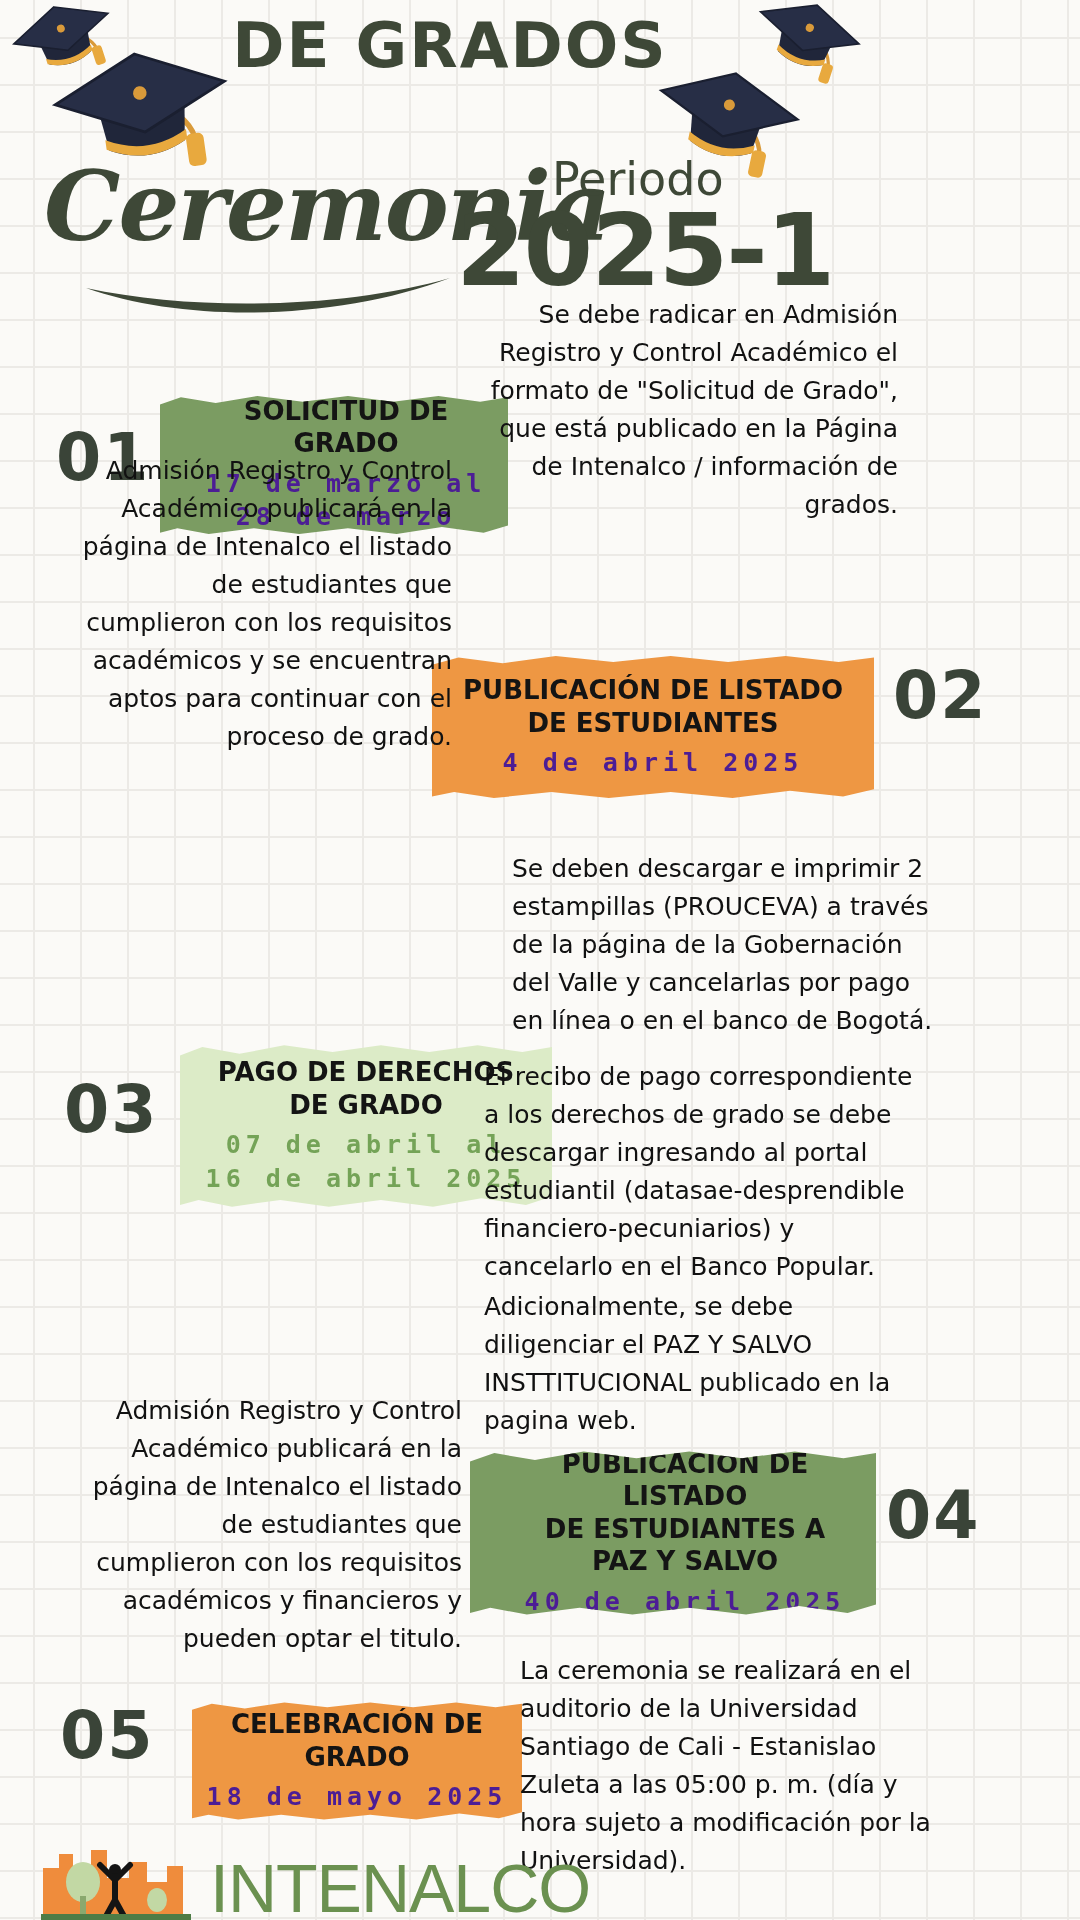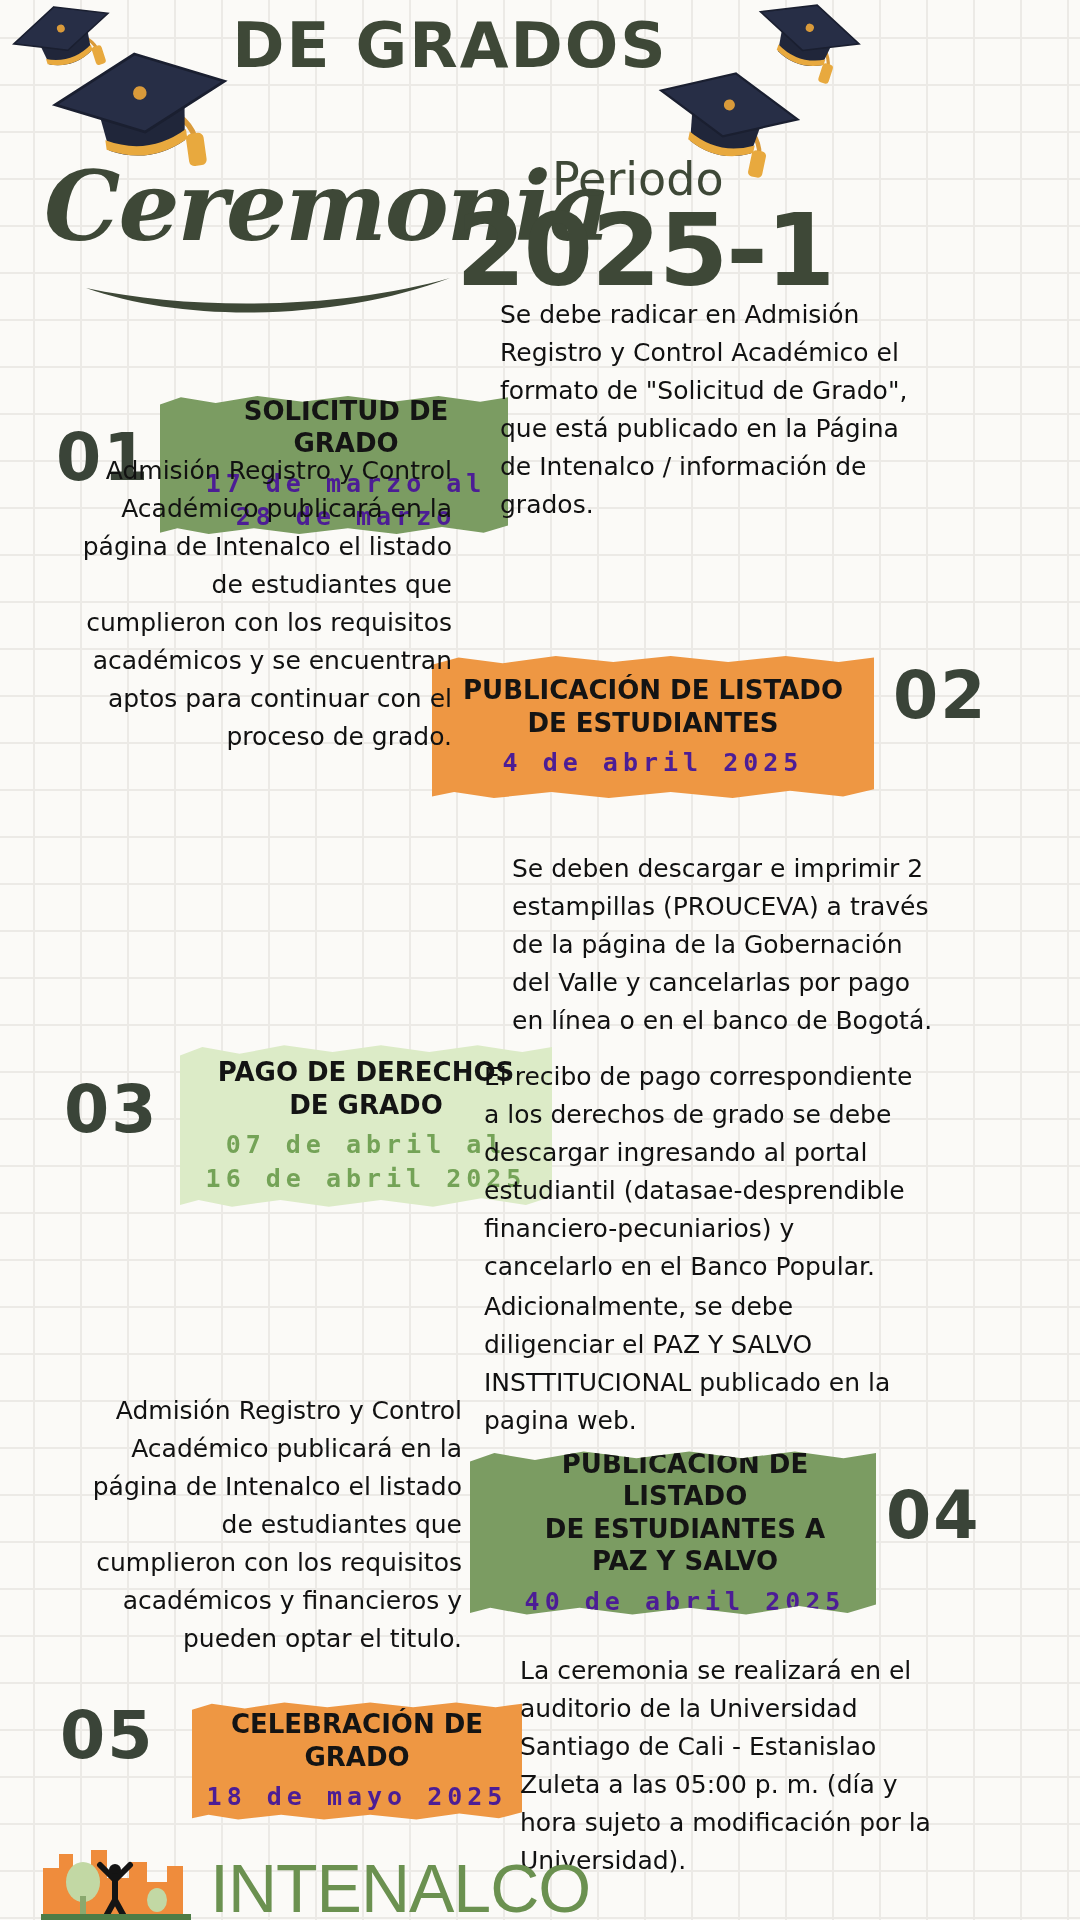--- a/index.html
+++ b/index.html
@@ -64,21 +64,21 @@
   .banner .d span{display:block;}
   .banner-03 .d{color:#74a357;}
   .banner-01{left:160px; top:393px;  width:348px; height:144px;}
   .banner-02{left:432px; top:653px;  width:442px; height:148px;}
   .banner-03{left:180px; top:1042px; width:372px; height:168px;}
   .banner-04{left:470px; top:1448px; width:406px; height:170px;}
   .banner-05{left:192px; top:1700px; width:330px; height:122px;}
   
   .para{font-size:25px; line-height:38px; color:#111;}
   .p-right{text-align:right;}
-  .para-intro   {left:500px; top:296px;  width:420px; text-align:left;}
+  .para-intro   {left:478px; top:296px;  width:420px; text-align:right;}
   .para-step01  {left:70px;  top:452px;  width:382px;}
   .para-stamps  {left:512px; top:850px;  width:430px;}
   .para-receipt {left:484px; top:1058px; width:430px;}
   .para-paz     {left:484px; top:1288px; width:430px;}
   .para-step03  {left:78px;  top:1392px; width:384px;}
   .para-ceremony{left:520px; top:1652px; width:432px;}
   
   .logo{left:36px; top:1848px; display:flex; align-items:flex-start; gap:14px;}
   .logo-text{display:flex; flex-direction:column; align-items:flex-end; margin-top:6px;}
   .logo-name{

